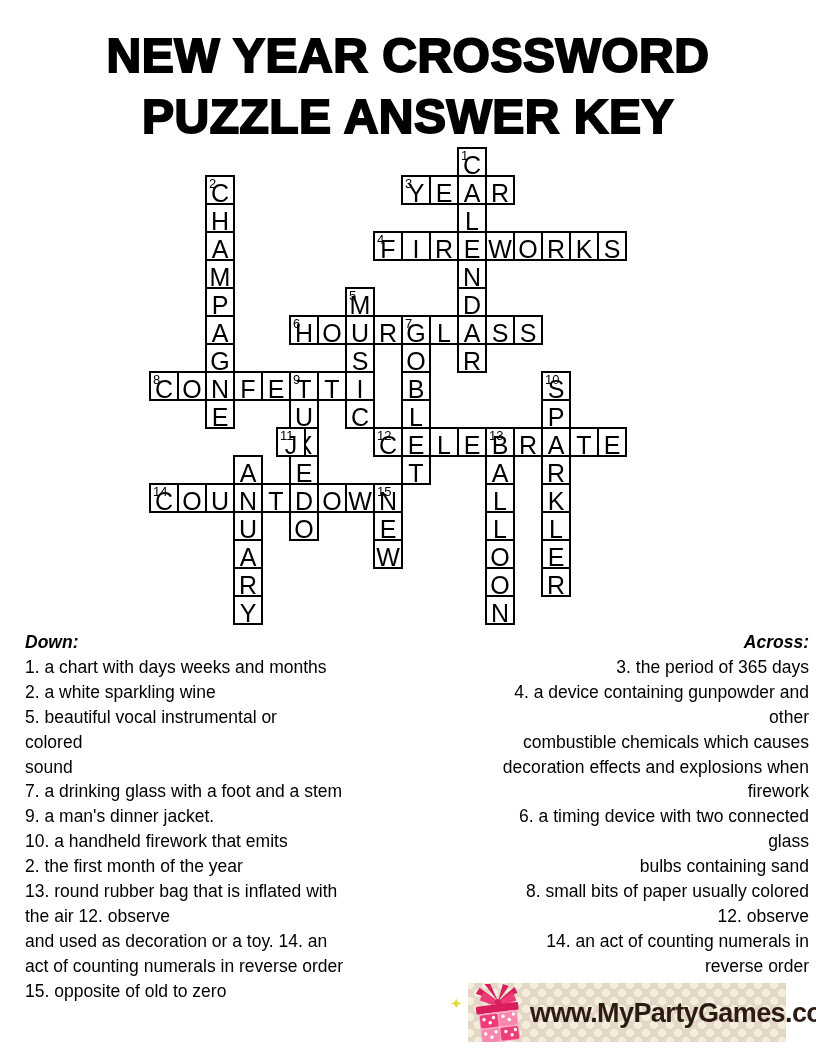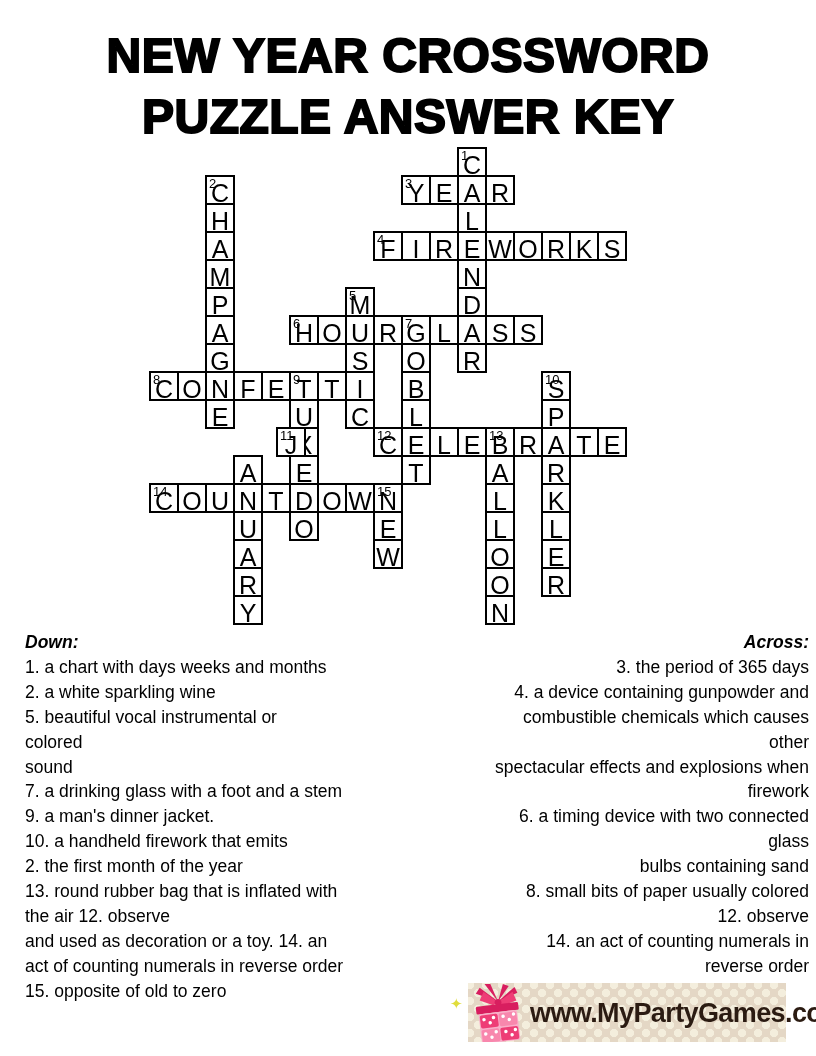--- a/index.html
+++ b/index.html
@@ -371,23 +371,23 @@
         <div class="clue-line">act of counting numerals in reverse order</div>
         <div class="clue-line">15. opposite of old to zero</div>
       </div>
   </div>
 
   <div class="clue-col across">
     <div class="clue-heading">Across:</div>
     <div>
         <div class="clue-line">3. the period of 365 days</div>
         <div class="clue-line">4. a device containing gunpowder and</div>
+        <div class="clue-line">other</div>
         <div class="clue-line">combustible chemicals which causes</div>
-        <div class="clue-line">other</div>
-        <div class="clue-line">spectacular effects and explosions when</div>
+        <div class="clue-line">decoration effects and explosions when</div>
         <div class="clue-line">firework</div>
         <div class="clue-line">6. a timing device with two connected</div>
         <div class="clue-line">glass</div>
         <div class="clue-line">bulbs containing sand</div>
         <div class="clue-line">8. small bits of paper usually colored</div>
         <div class="clue-line">12. observe</div>
         <div class="clue-line">14. an act of counting numerals in</div>
         <div class="clue-line">reverse order</div>
       </div>
   </div>

